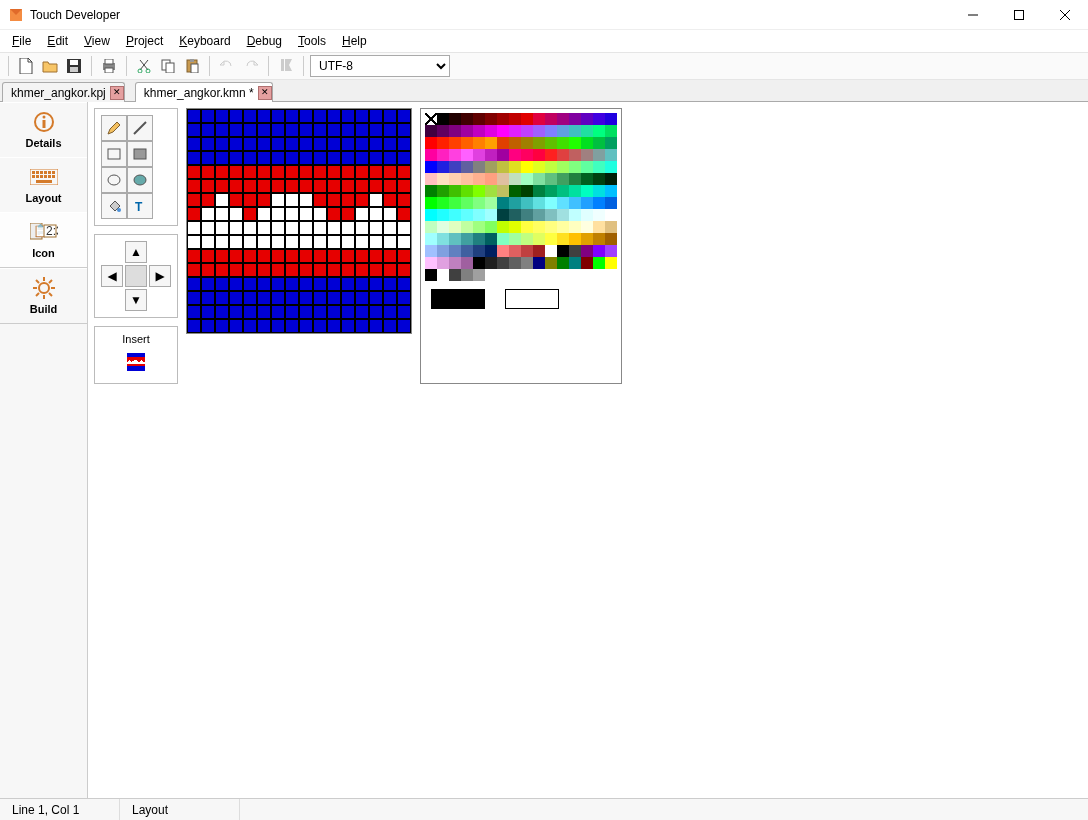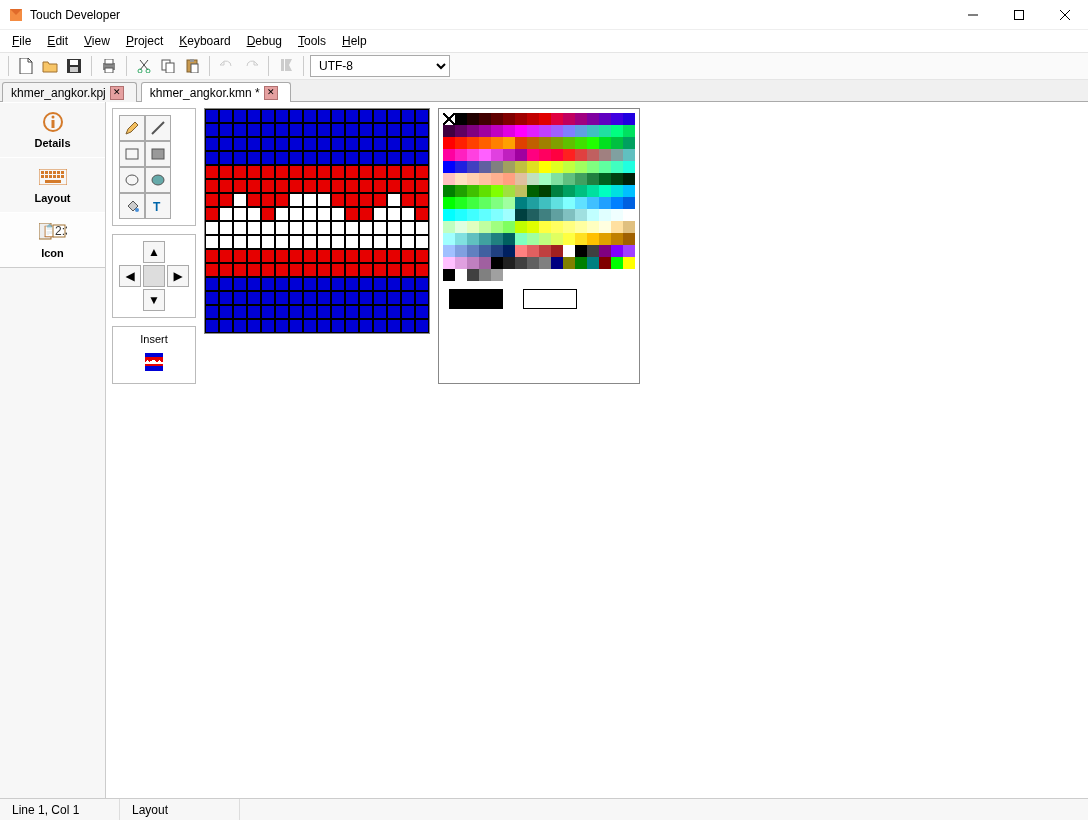--- a/index.html
+++ b/index.html
@@ -19,27 +19,27 @@
 
 
 .toolbar { height: 28px; display: flex; align-items: center; padding-left: 4px; gap: 2px; border-top: 1px solid #e5e5e5; border-bottom: 1px solid #e5e5e5; background: #fafafa; }
 .toolbar .sep { width: 1px; height: 20px; background: #ccc; margin: 0 4px; }
 .toolbar .tbtn { width: 22px; height: 22px; display: flex; align-items: center; justify-content: center; border: 1px solid transparent; }
 .toolbar .disabled { opacity: 0.4; }
 .toolbar select { height: 22px; width: 140px; font-size: 12px; background: #fff; border: 1px solid #aaa; padding-left: 4px; }
 
 
 .doctabs { height: 22px; display: flex; align-items: flex-end; border-bottom: 1px solid #aaa; padding-left: 2px; background: #f0f0f0; }
-.doctab { display: flex; align-items: center; height: 20px; padding: 0 12px 0 8px; border: 1px solid #aaa; border-bottom: none; margin-right: 4px; background: #f4f4f4; position: relative; top: 1px; border-radius: 3px 3px 0 0; }
+.doctab { display: flex; align-items: center; height: 20px; padding: 0 0 0 8px; border: 1px solid #aaa; border-bottom: none; margin-right: 10px; background: #f4f4f4; position: relative; top: 1px; border-radius: 3px 3px 0 0; }
 .doctab.active { background: #fff; }
 .doctab .close { width: 14px; height: 14px; display: flex; align-items: center; justify-content: center; margin-left: 4px; background: #e5a0a0; border: 1px solid #b07070; font-size: 9px; line-height: 1; }
 
 
 .body { display: flex; height: calc(820px - 30px - 22px - 28px - 22px - 22px); }
-.leftnav { width: 106px; background: #f7f7f7; border-right: 1px solid #ccc; display: flex; flex-direction: column; }
+.leftnav { width: 88px; background: #f7f7f7; border-right: 1px solid #ccc; display: flex; flex-direction: column; }
 .leftnav .group { border-bottom: 1px solid #ccc; }
 .leftnav .item { display: flex; flex-direction: column; align-items: center; padding: 8px 0; cursor: default; border-top: 1px solid #fff; }
 .leftnav .item.active { background: #fdfdfd; }
 .leftnav .item .icon { width: 28px; height: 22px; display: flex; align-items: center; justify-content: center; }
 .leftnav .item .label { font-weight: bold; margin-top: 4px; font-size: 11px; }
 
 
 .editor { flex: 1; background: #fff; position: relative; padding: 6px 0 0 6px; }
 .panels-row { display: flex; gap: 8px; }
 .tools-col { display: flex; flex-direction: column; gap: 8px; }
@@ -241,20 +241,40 @@
       <div class="item active">
         <span class="icon">
             <svg width="28" height="18">
               <rect x="0" y="0" width="12" height="16" fill="#eee" stroke="#a07030"></rect>
               <text x="3" y="12" font-size="10" fill="#555">📋</text>
               <rect x="14" y="2" width="12" height="12" fill="#fff" stroke="#a07030"></rect>
               <text x="16" y="12" font-size="9" fill="#333">2:3</text>
             </svg>
           </span>
         <span class="label">Icon</span>
+      </div>
+    </div>
+    <div class="group">
+      <div class="item">
+        <span class="icon">
+            <svg width="22" height="22">
+              <circle cx="11" cy="11" r="5" fill="none" stroke="#d47a2a" stroke-width="2"></circle>
+              <g stroke="#d47a2a" stroke-width="2">
+                <line x1="11" y1="0" x2="11" y2="4"></line>
+                <line x1="11" y1="18" x2="11" y2="22"></line>
+                <line x1="0" y1="11" x2="4" y2="11"></line>
+                <line x1="18" y1="11" x2="22" y2="11"></line>
+                <line x1="3" y1="3" x2="6" y2="6"></line>
+                <line x1="16" y1="16" x2="19" y2="19"></line>
+                <line x1="19" y1="3" x2="16" y2="6"></line>
+                <line x1="6" y1="16" x2="3" y2="19"></line>
+              </g>
+            </svg>
+          </span>
+        <span class="label">Build</span>
       </div>
     </div>
   </div>
 
   <div class="editor">
     <div class="panels-row">
 
       <div class="tools-col">
         <div class="toolpanel">
           <div class="toolgrid">

